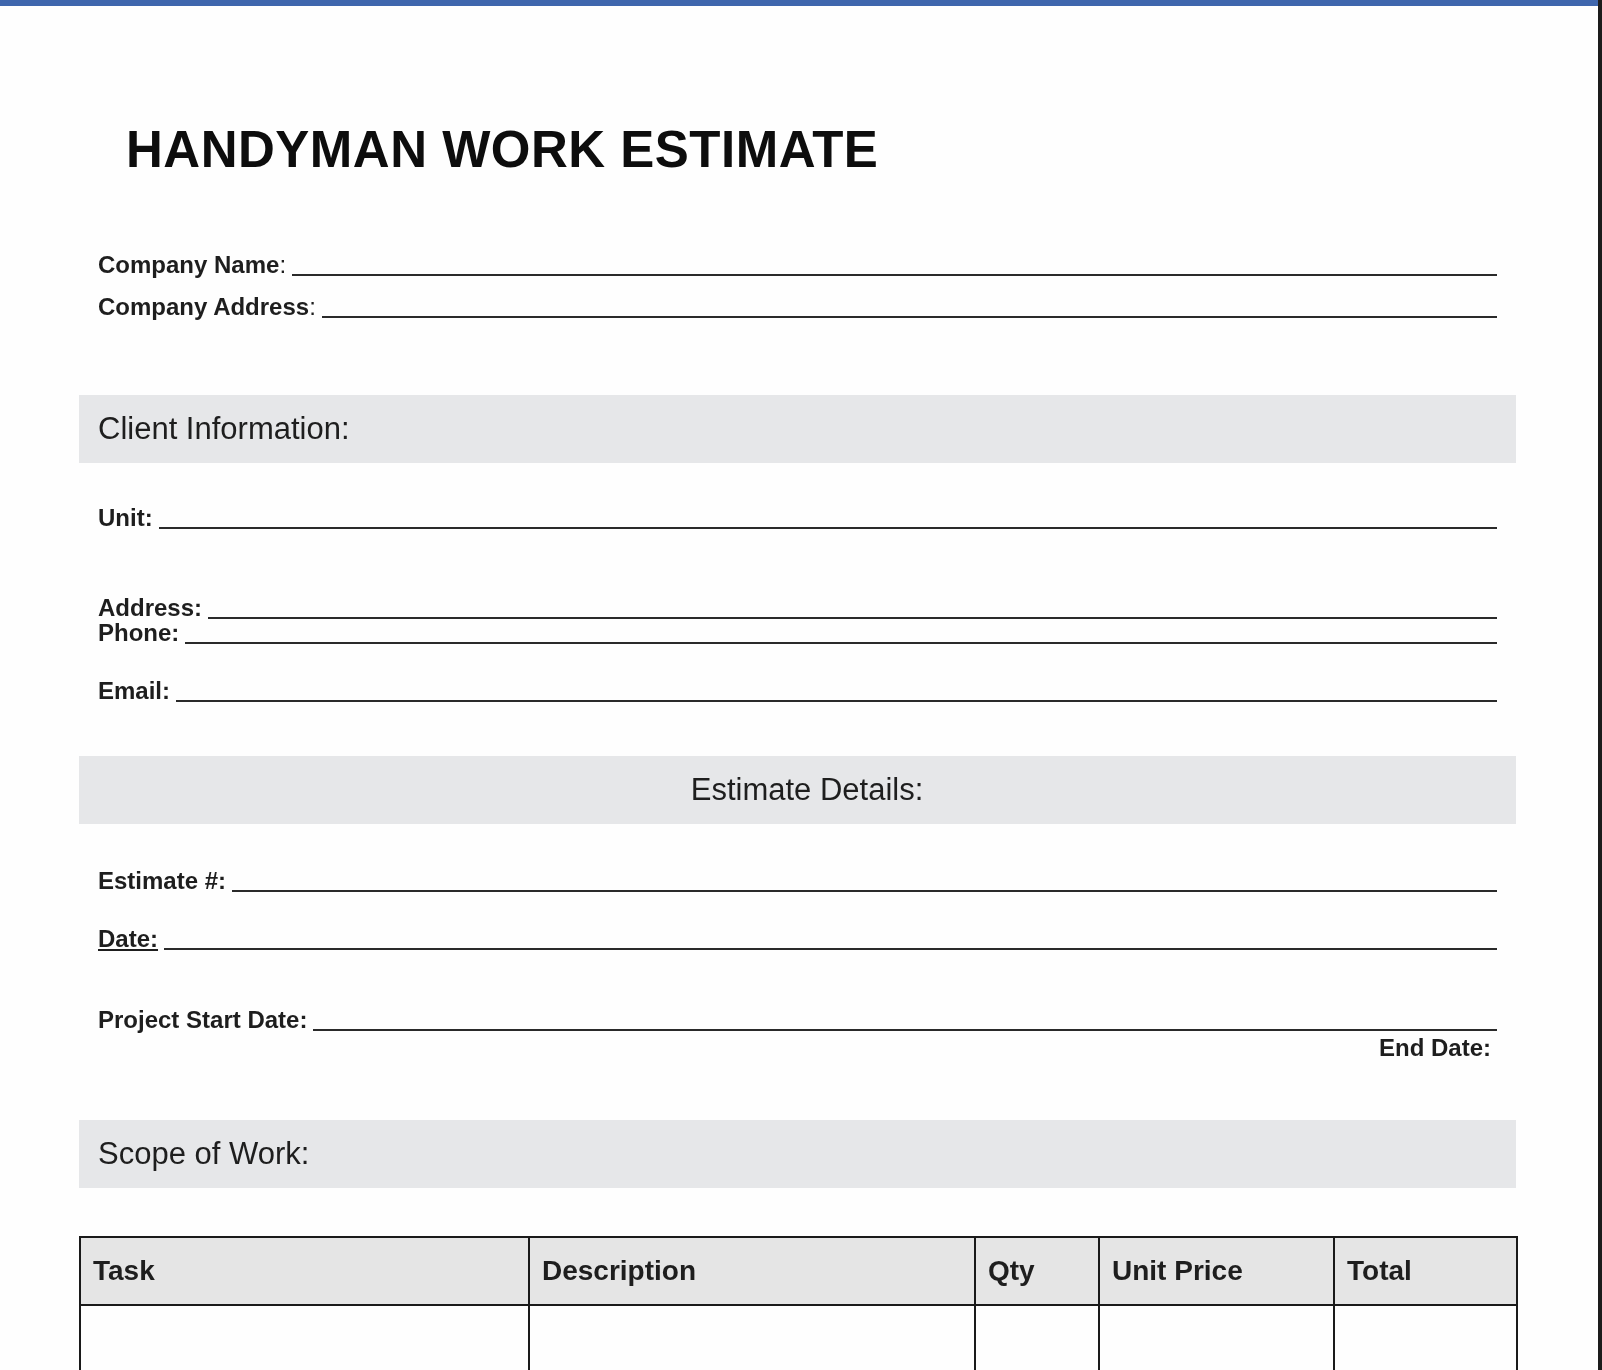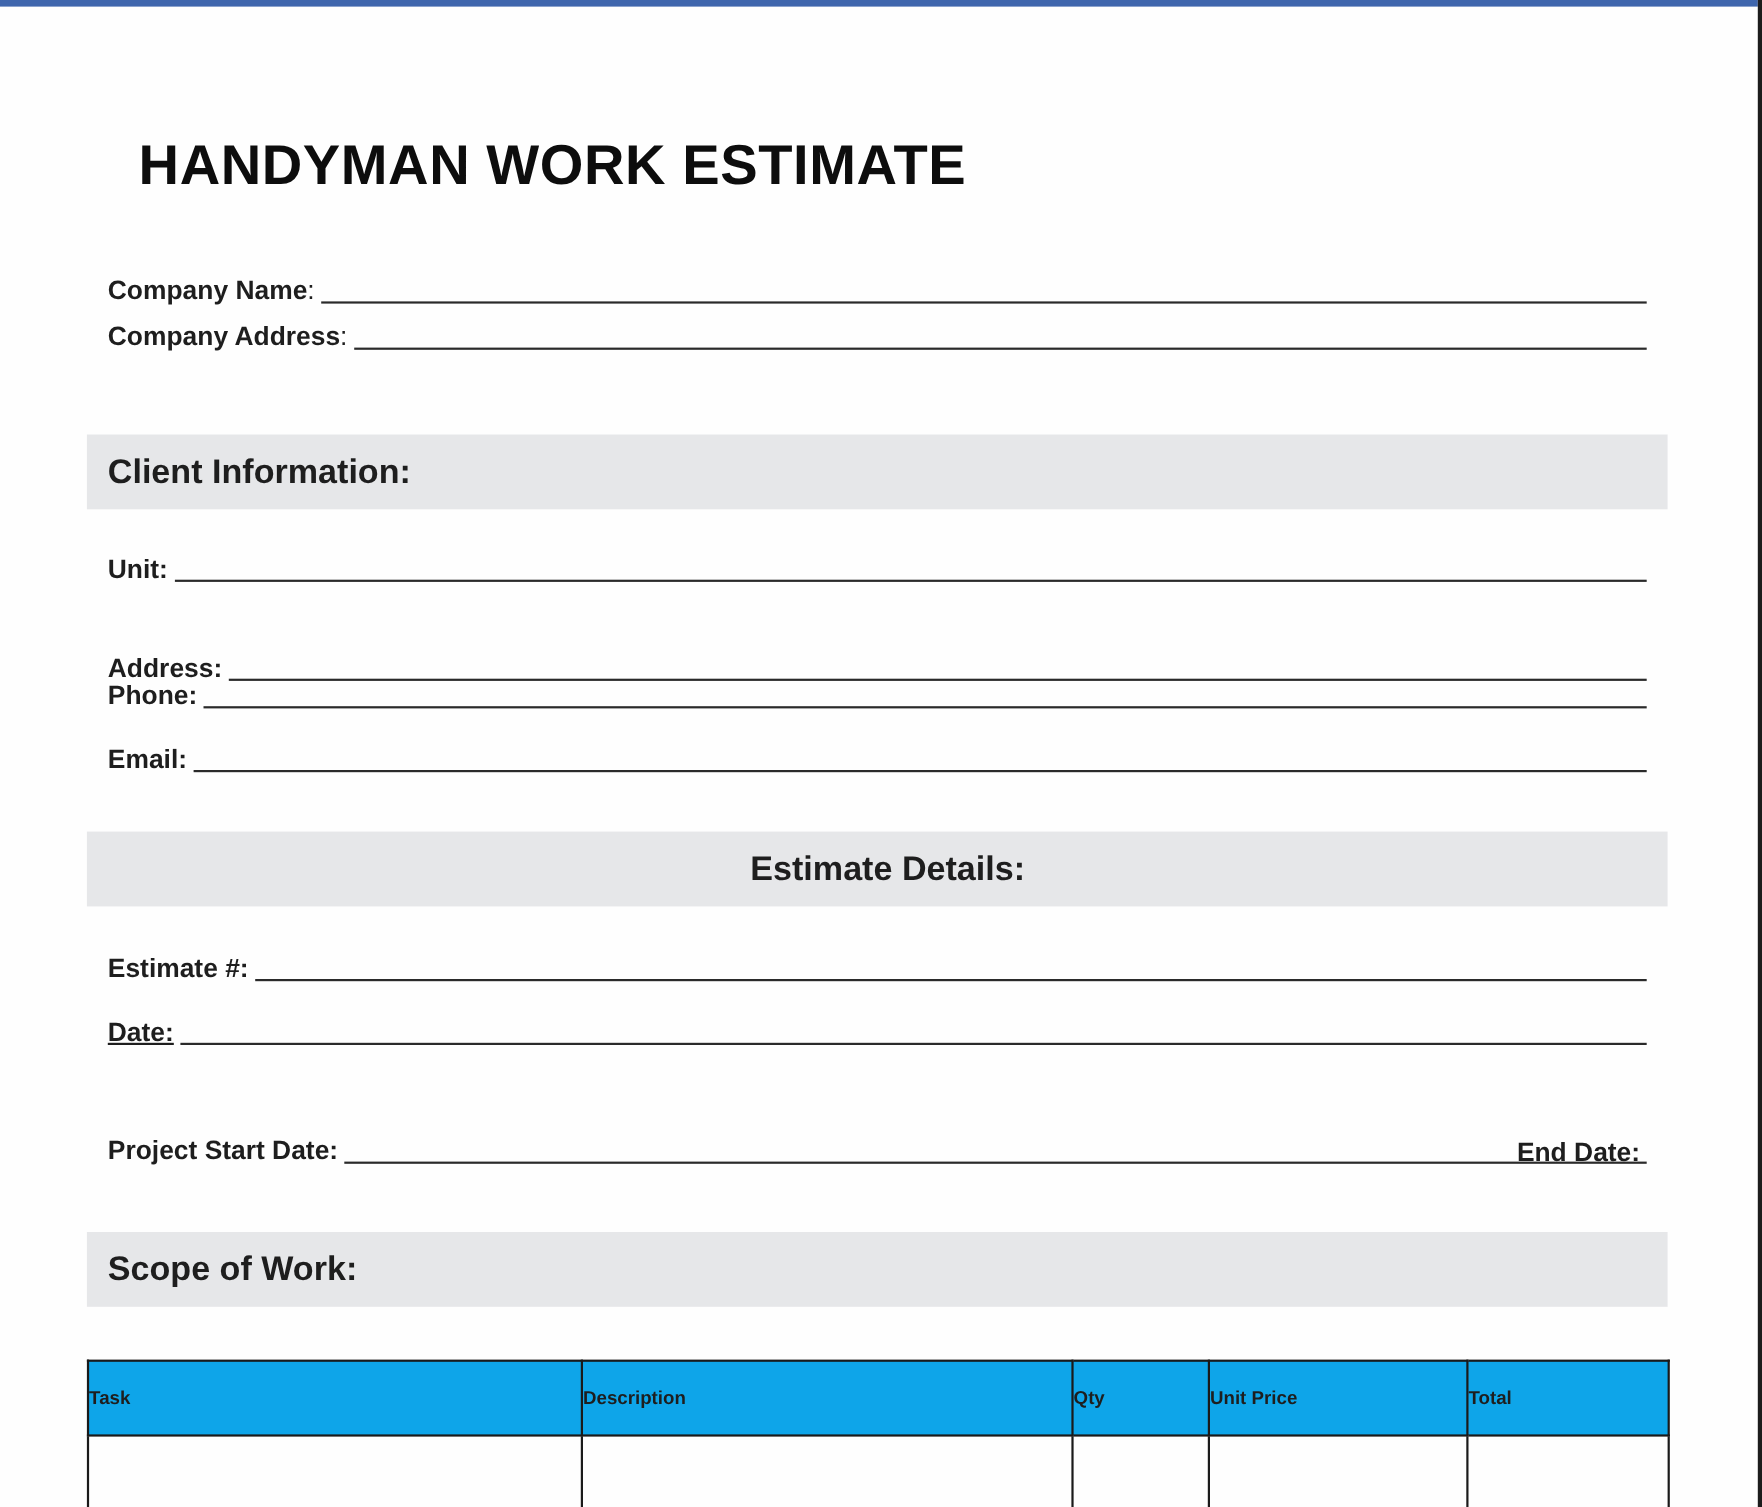--- a/index.html
+++ b/index.html
@@ -28,34 +28,34 @@
   .field .label .colon-light { font-weight: 400; }
   .field .line {
     flex: 1; height: 2px; background: #2a2a2a; margin-bottom: 3px;
   }
 
   .section-bar {
     position: absolute; left: 79px; width: 1437px; height: 68px; background: #e6e7e9;
     display: flex; align-items: center; padding-left: 19px;
   }
   .section-bar .section-title {
-    font-size: 31px; font-weight: 700; color: #1e1e1e;
+    font-size: 31px; font-weight: 400; color: #1e1e1e;
     font-family: "Liberation Sans", sans-serif;
   }
 
   .scope-table {
     position: absolute; left: 79px; top: 1236px; width: 1437px;
     border-collapse: collapse; table-layout: fixed;
   }
   .scope-table th, .scope-table td {
     border: 2px solid #1a1a1a; text-align: left; vertical-align: middle;
   }
   .scope-table th {
-    background: #0ea5e9; height: 68px; padding-left: 0;
-    font-size: 17px; font-weight: 700; color: #1e1e1e;
+    background: #e5e5e5; height: 68px; padding-left: 12px;
+    font-size: 28px; font-weight: 700; color: #1e1e1e;
     font-family: "Liberation Sans", sans-serif;
   }
   .scope-table td { height: 80px; background: #fefefe; }
   .scope-table tr.body-row td { border-bottom: none; }
 </style>
 </head>
 <body>
 
 <div class="top-bar"></div>
 <div class="scrollbar"></div>
@@ -95,21 +95,21 @@
   <span class="section-title">Estimate Details:</span>
 </div>
 <div class="field" style="top:861px;">
   <span class="label">Estimate #:</span>
   <span class="line"></span>
 </div>
 <div class="field" style="top:919px;text-decoration:underline;">
   <span class="label">Date:</span>
   <span class="line"></span>
 </div>
-<div class="field" style="top:1027px;">
+<div class="field" style="top:1000px;">
   <span class="label">Project Start Date:</span>
   <span class="line"></span>
 </div>
 <div class="field" style="top:1034px;flex-direction:column;">
   <span class="label">End Date:</span>
   <span class="line"></span>
 </div>
 
 <div class="section-bar" style="top:1120px;">
   <span class="section-title">Scope of Work:</span>

